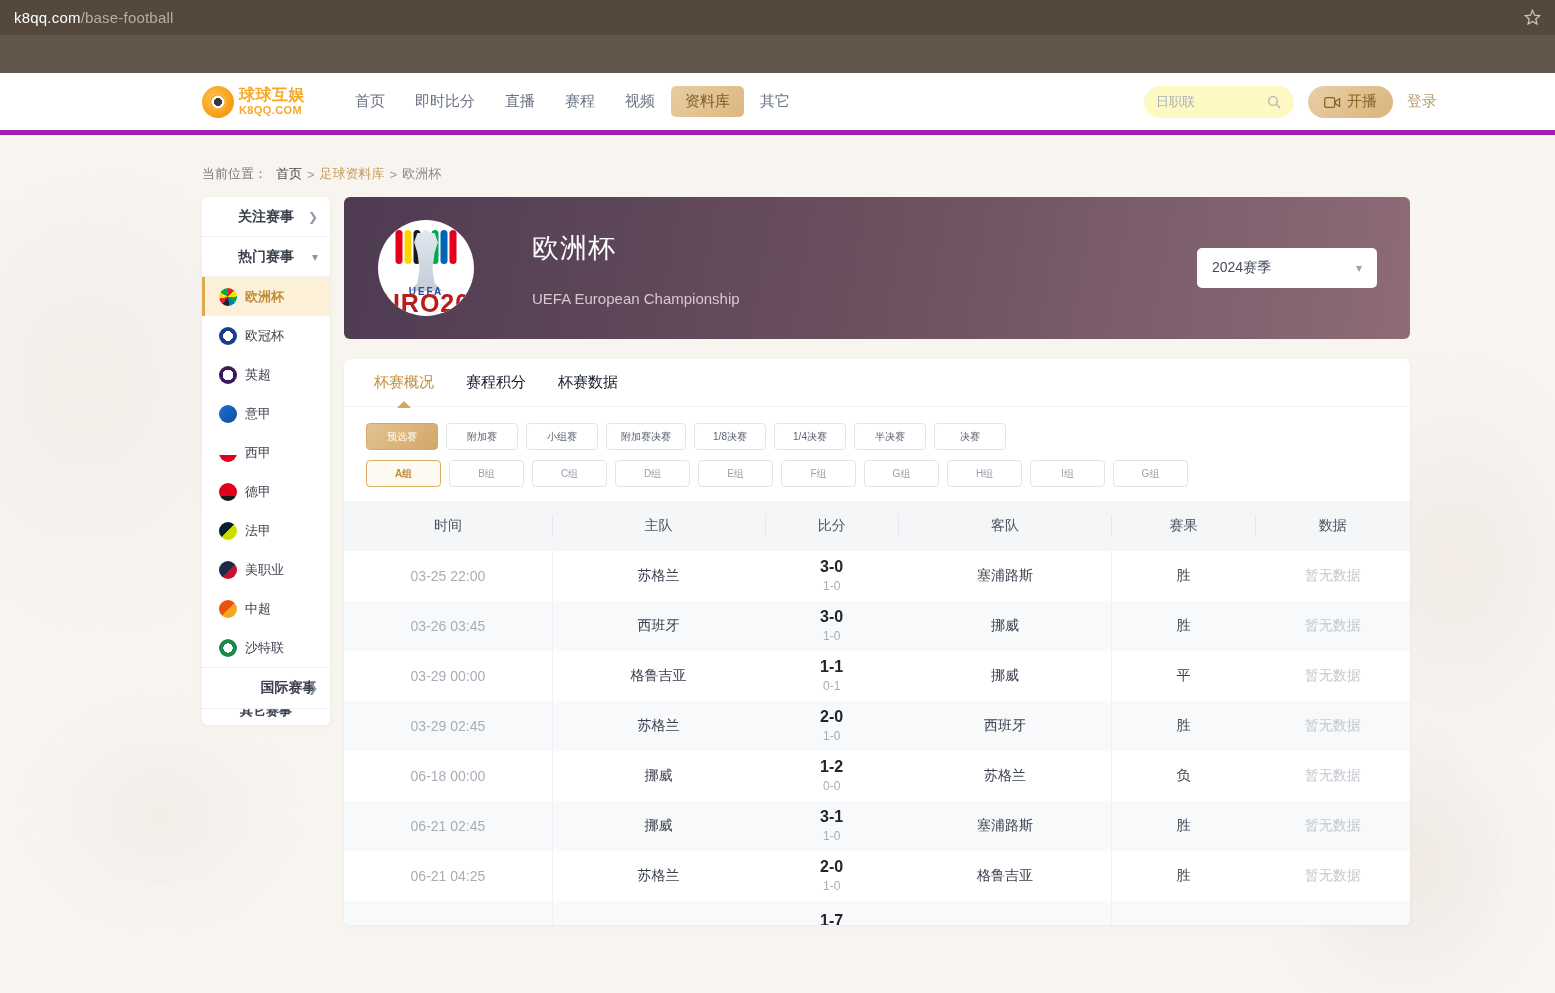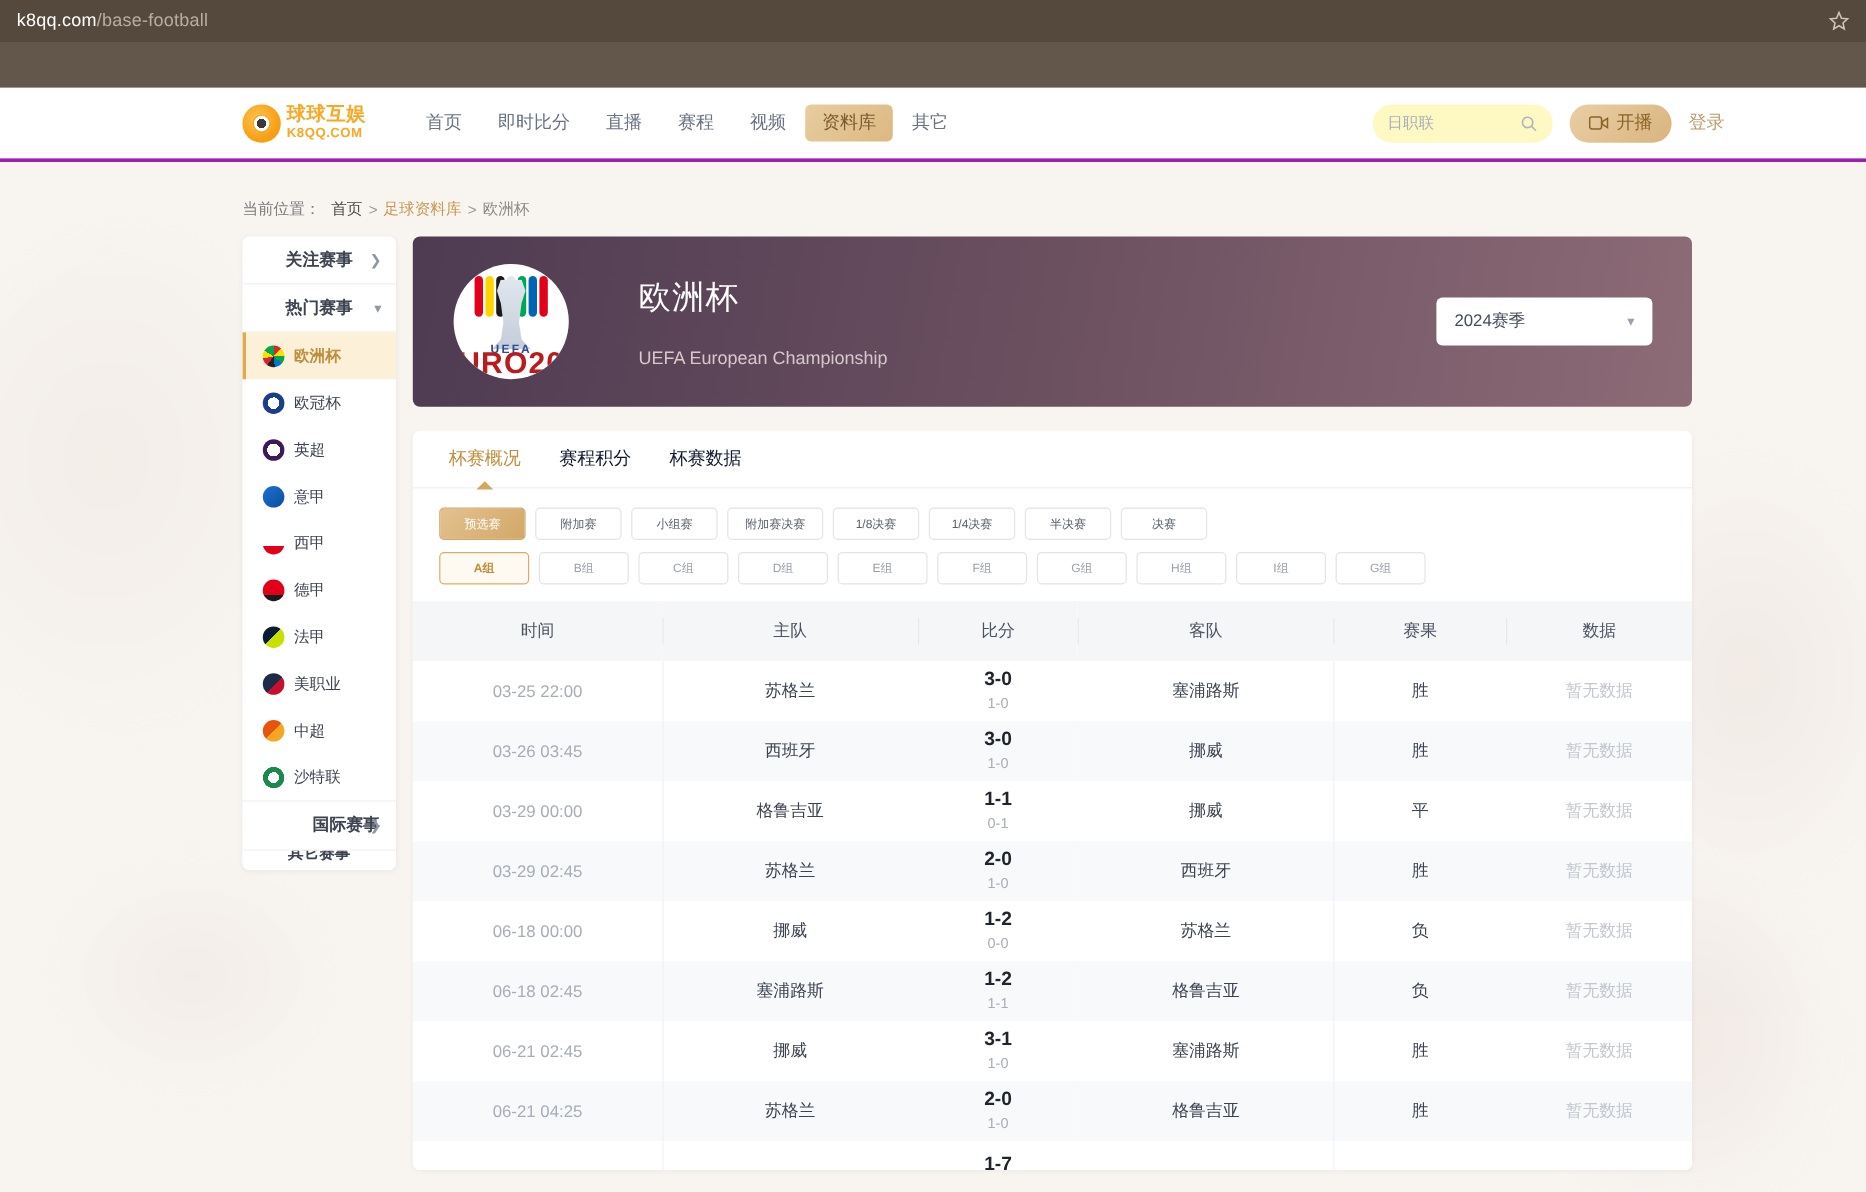--- a/index.html
+++ b/index.html
@@ -40,21 +40,21 @@
   .wm3 { width: 260px; height: 300px; right: 20px; top: 640px;
          background: radial-gradient(ellipse at 50% 50%, #e9ded8 0%, #f5f0ec 62%, rgba(248,245,241,0) 78%); }
   .wm4 { width: 240px; height: 200px; left: 40px; top: 640px;
          background: radial-gradient(ellipse at 50% 50%, #eee6df 0%, #f6f2ee 62%, rgba(248,245,241,0) 80%); }
 
   
   .site-header {
     position: relative; z-index: 20;
     height: 62px; background: #ffffff;
     display: flex; align-items: center;
-    border-bottom: 3px solid #a21caf;
+    border-bottom: 5px solid #a21caf;
   }
   .logo-wrap { display: flex; align-items: center; margin-left: 202px; }
   .logo-mark {
     width: 32px; height: 32px; border-radius: 50%;
     background: radial-gradient(circle at 38% 36%, #ffc247 0%, #f7a21a 58%, #f29500 100%);
     position: relative; flex: none;
   }
   .logo-mark::after {
     content: ""; position: absolute; left: 8px; top: 8px; width: 16px; height: 16px;
     border-radius: 50%;
@@ -513,31 +513,20 @@
             <td class="c-home">挪威</td>
             <td class="c-score">
               <div class="score-main">1-2</div>
               <div class="score-half">0-0</div>
             </td>
             <td class="c-away">苏格兰</td>
             <td class="c-result">负</td>
             <td class="c-data">暂无数据</td>
           </tr>
           <tr>
-            <td class="c-time">06-18 02:45</td>
-            <td class="c-home">塞浦路斯</td>
-            <td class="c-score">
-              <div class="score-main">1-2</div>
-              <div class="score-half">1-1</div>
-            </td>
-            <td class="c-away">格鲁吉亚</td>
-            <td class="c-result">负</td>
-            <td class="c-data">暂无数据</td>
-          </tr>
-          <tr>
             <td class="c-time">06-21 02:45</td>
             <td class="c-home">挪威</td>
             <td class="c-score">
               <div class="score-main">3-1</div>
               <div class="score-half">1-0</div>
             </td>
             <td class="c-away">塞浦路斯</td>
             <td class="c-result">胜</td>
             <td class="c-data">暂无数据</td>
           </tr>

